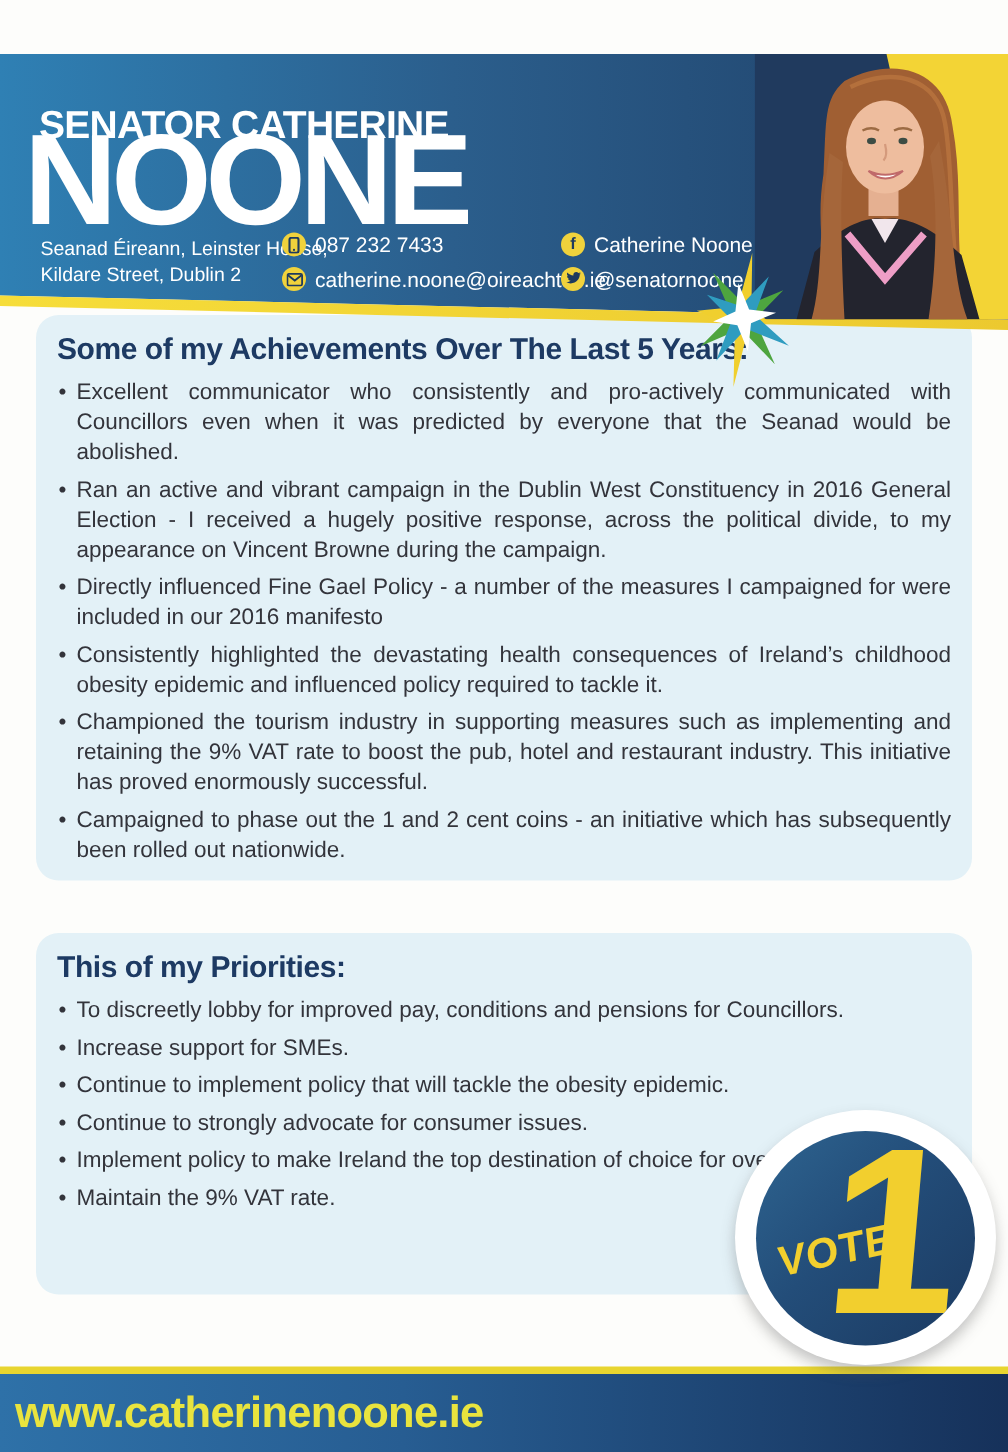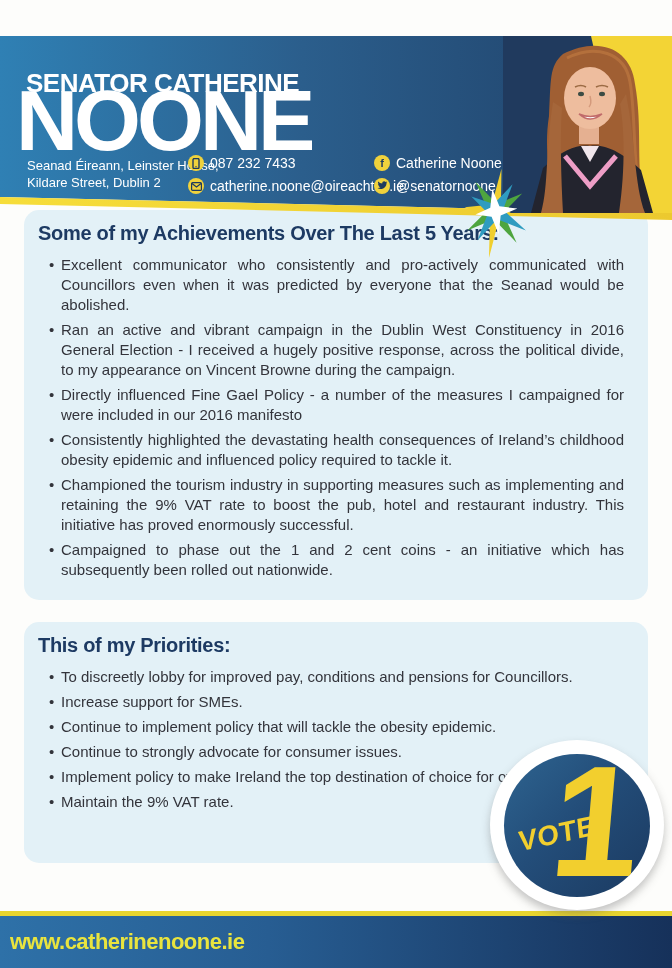--- a/index.html
+++ b/index.html
@@ -38,21 +38,21 @@
   
   .star{position:absolute;left:455px;top:132px;z-index:6;}
   
   .panel{
     position:absolute;left:24px;width:624px;background:#e3f1f7;border-radius:15px;
     padding:12px 14px 10px 14px;box-sizing:border-box;z-index:2;
   }
   .panel h2{
     margin:0 0 7px 0;color:#1d3a63;font-size:20px;letter-spacing:-0.3px;
   }
-  .panel ul{margin:10px;padding:0;list-style:none;}
+  .panel ul{margin:0;padding:0;list-style:none;}
   .panel li{
     position:relative;padding-left:13px;margin-bottom:5px;
     color:#33343b;font-size:15px;line-height:20px;text-align:justify;
   }
   .panel li::before{content:"•";position:absolute;left:1px;top:0;color:#33343b;}
   .panel li:last-child{margin-bottom:0;}
   .achievements{top:210px;}
   .priorities{top:622px;min-height:241px;}
   .priorities li:nth-child(6){max-width:445px;}
   
@@ -76,21 +76,21 @@
     font-size:158px;line-height:158px;transform:skewX(-5deg);
   }
   
   .footer-rule{position:absolute;left:0;top:911px;width:672px;height:5px;background:#e8d52f;z-index:2;}
   .footer-bar{
     position:absolute;left:0;top:916px;width:672px;height:52px;z-index:3;
     background:linear-gradient(90deg,#2e71a8 0%,#275d92 40%,#16315a 100%);
     display:flex;align-items:center;
   }
   .footer-bar span{
-    margin-left:10px;color:#e9e43e;font-weight:bold;font-size:22px;letter-spacing:-0.5px;
+    margin-left:10px;color:#e9e43e;font-weight:bold;font-size:29px;letter-spacing:-0.5px;
   }
 </style>
 </head>
 <body>
 
 <div class="page">
 
   <header class="header">
     <svg class="header-bg" width="672" height="186" viewBox="0 0 672 186">
       <defs>

